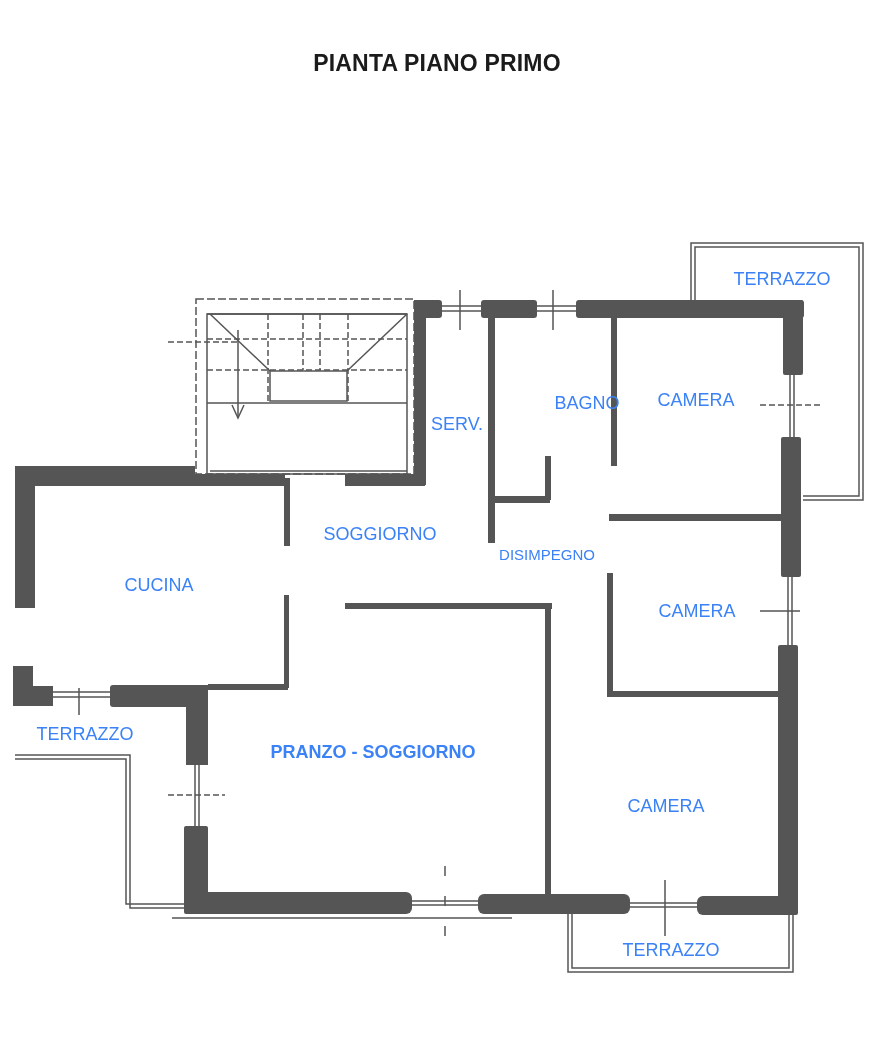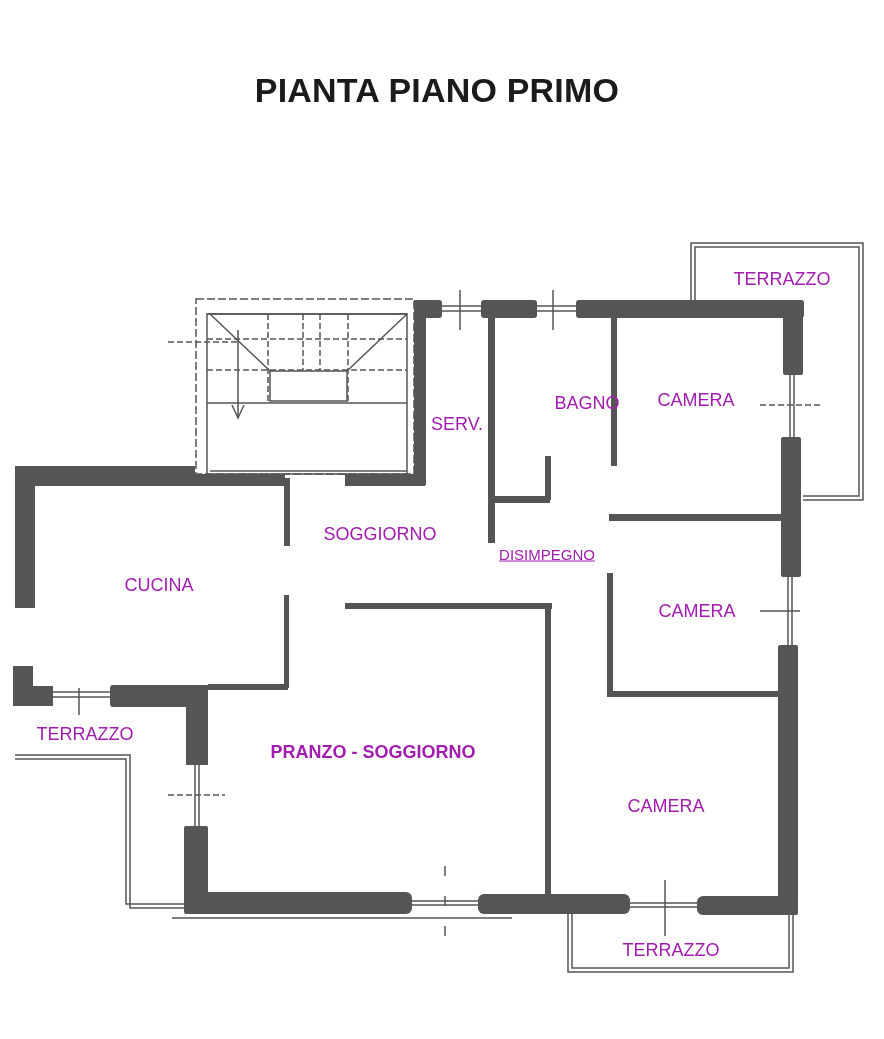--- a/index.html
+++ b/index.html
@@ -1,21 +1,21 @@
 <!DOCTYPE html>
 <html><head>
 <meta charset="utf-8">
 <style>
   html, body { margin: 0; padding: 0; background: #ffffff; }
   body { width: 884px; height: 1039px; position: relative; overflow: hidden;
          font-family: "Liberation Sans", sans-serif; color: #1a1a1a; }
   #title { position: absolute; top: 50px; left: 0; width: 874px; text-align: center;
-           font-weight: bold; font-size: 34px; letter-spacing: 0.2px; color: #1b1b1b; margin-top: 21px; }
+           font-weight: bold; font-size: 23px; letter-spacing: 0.2px; color: #1b1b1b; }
   svg#plan { position: absolute; top: 0; left: 0; }
-  .lbl { position: absolute; font-size: 18px; color: #a21caf; white-space: nowrap; transform: translate(-50%, -50%); }
+  .lbl { position: absolute; font-size: 18px; color: #3b82f6; white-space: nowrap; transform: translate(-50%, -50%); }
   .lbl.small { font-size: 15px; }
 </style>
 </head>
 <body>
 
 <div id="title">PIANTA PIANO PRIMO</div>
 
 <svg id="plan" width="884" height="1039" viewBox="0 0 884 1039" xmlns="http://www.w3.org/2000/svg">
 
   <g fill="none" stroke="#555" stroke-width="1.5">
@@ -115,19 +115,19 @@
     <line x1="445" y1="866" x2="445" y2="942" stroke-dasharray="10,20"></line>
     <line x1="665" y1="880" x2="665" y2="936"></line>
   </g>
 </svg>
 
 <div class="lbl" style="left:782px;top:279px;">TERRAZZO</div>
 <div class="lbl" style="left:457px;top:424px;">SERV.</div>
 <div class="lbl" style="left:587px;top:403px;">BAGNO</div>
 <div class="lbl" style="left:696px;top:400px;">CAMERA</div>
 <div class="lbl" style="left:380px;top:534px;">SOGGIORNO</div>
-<div class="lbl small" style="left:547px;top:554px;text-decoration:underline;">DISIMPEGNO</div>
+<div class="lbl small" style="left:547px;top:554px;">DISIMPEGNO</div>
 <div class="lbl" style="left:143px;top:585px;margin-left:16px;">CUCINA</div>
 <div class="lbl" style="left:697px;top:611px;">CAMERA</div>
 <div class="lbl" style="left:85px;top:734px;">TERRAZZO</div>
 <div class="lbl" style="left:373px;top:752px;font-weight:bold;">PRANZO - SOGGIORNO</div>
 <div class="lbl" style="left:666px;top:806px;">CAMERA</div>
 <div class="lbl" style="left:671px;top:950px;">TERRAZZO</div>
 
 </body></html>

